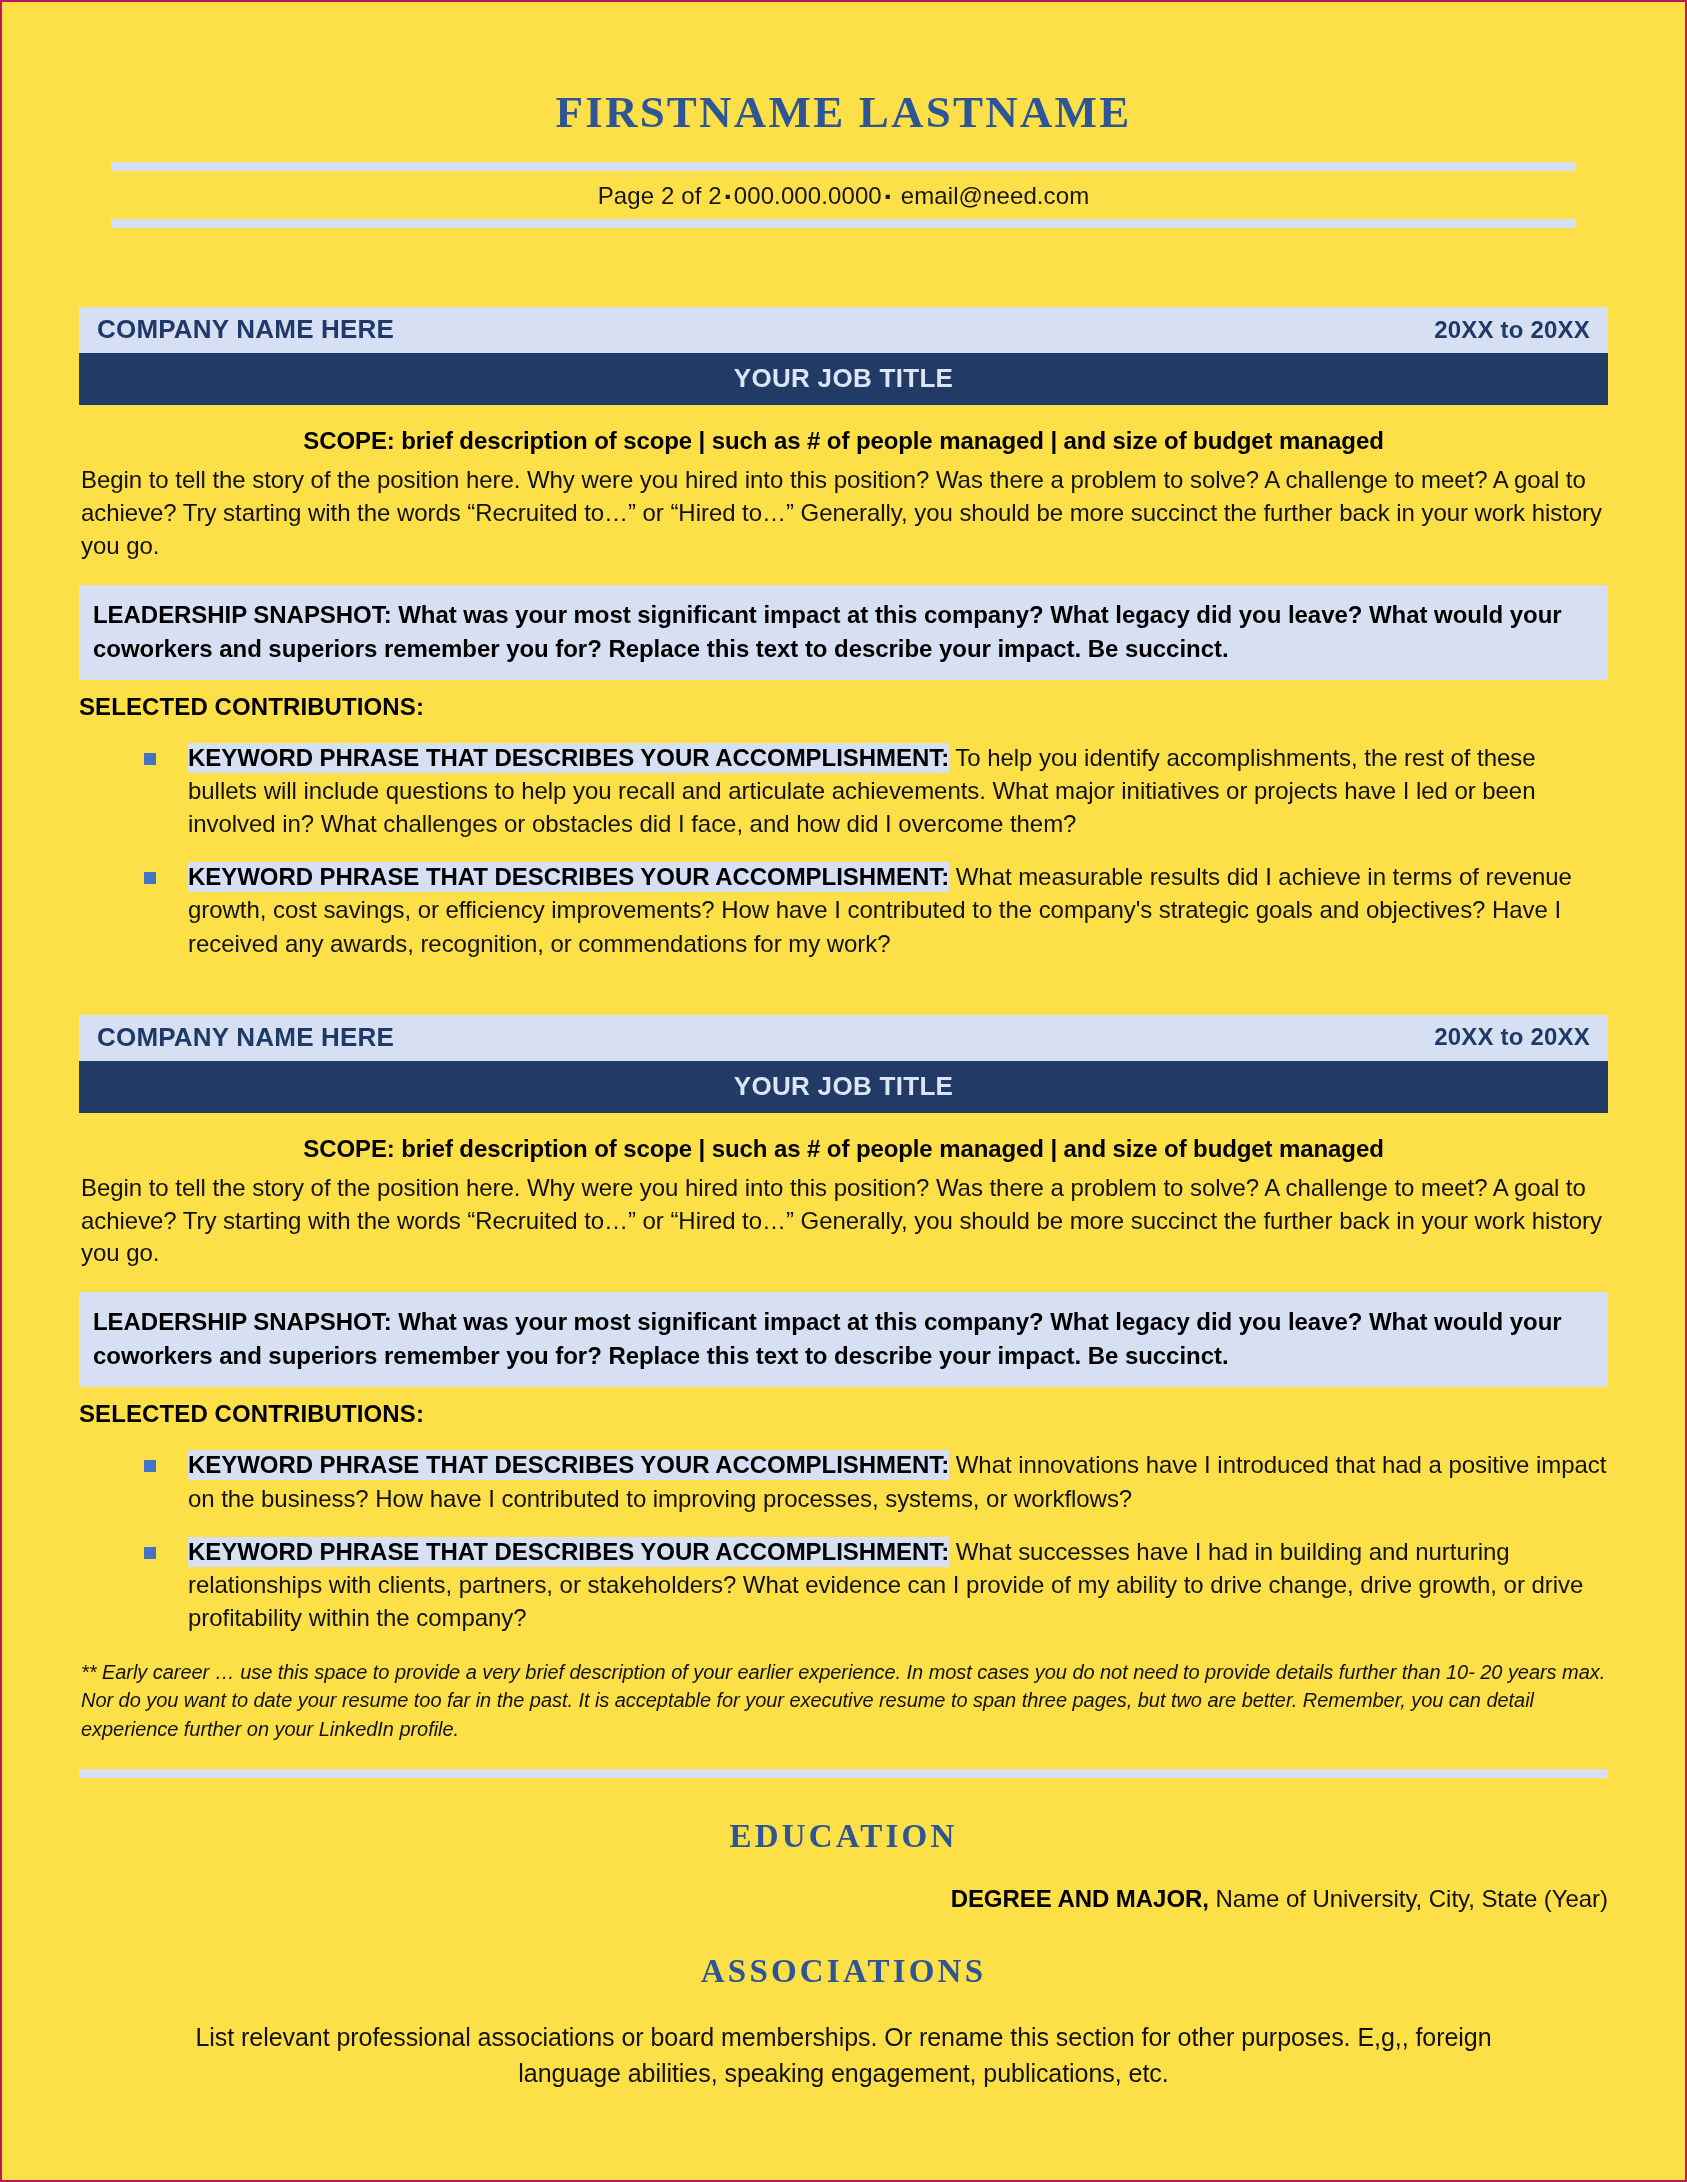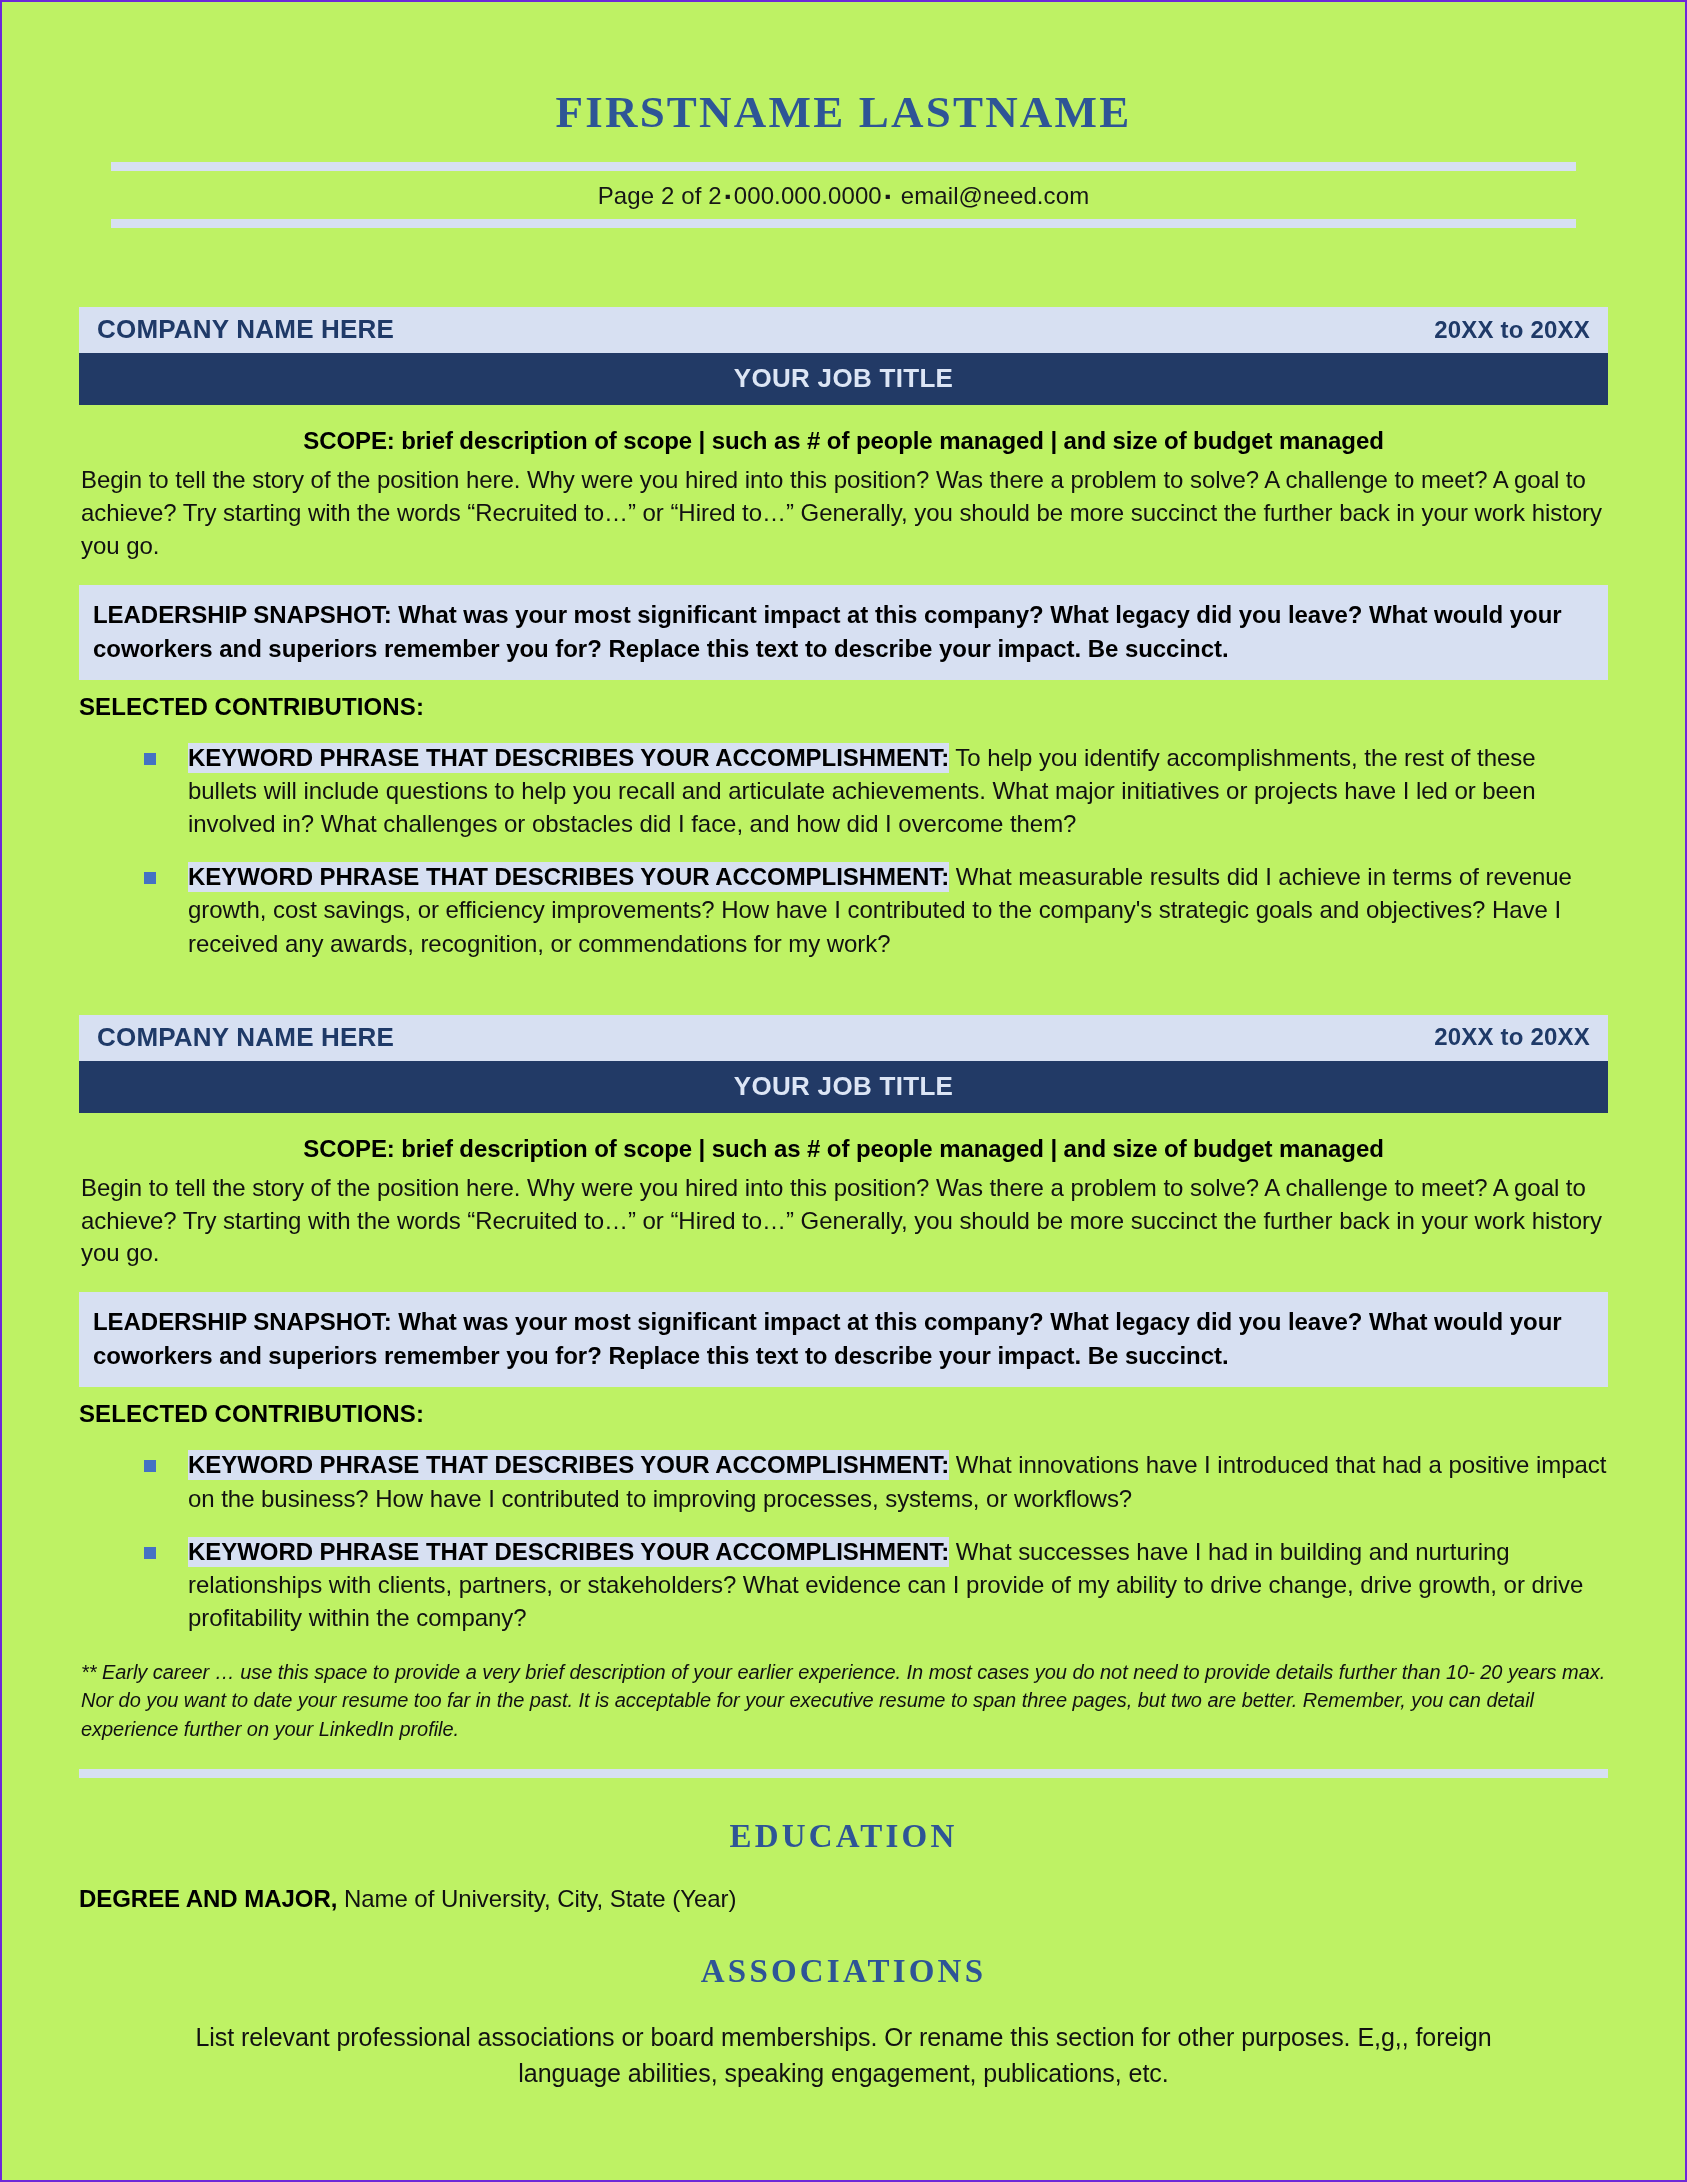--- a/index.html
+++ b/index.html
@@ -10,22 +10,22 @@
   body {
     font-family: "Liberation Sans", sans-serif;
     -webkit-font-smoothing: antialiased;
   }
 
   .page {
     position: relative;
     width: 1687px;
     height: 2182px;
     box-sizing: border-box;
-    background: #bef264;
-    border: 2px solid #6d28d9;
+    background: #fde047;
+    border: 2px solid #be185d;
     overflow: hidden;
   }
 
   .page-inner {
     position: absolute;
     left: 0; right: 0;
     top: 0;
     padding: 0 77px;
   }
 
@@ -200,21 +200,21 @@
     font-family: "Liberation Serif", serif;
     font-weight: bold;
     font-size: 33px;
     letter-spacing: 3.2px;
     color: #2e5596;
     margin: 8px;
     padding-top: 32px;
   }
 
   .education-line {
-    text-align: left;
+    text-align: right;
     font-size: 24px;
     color: #111111;
     padding-top: 22px;
     letter-spacing: -0.05px;
     font-stretch: condensed;
   }
   .education-line b {
     font-weight: bold;
     color: #000000;
   }

